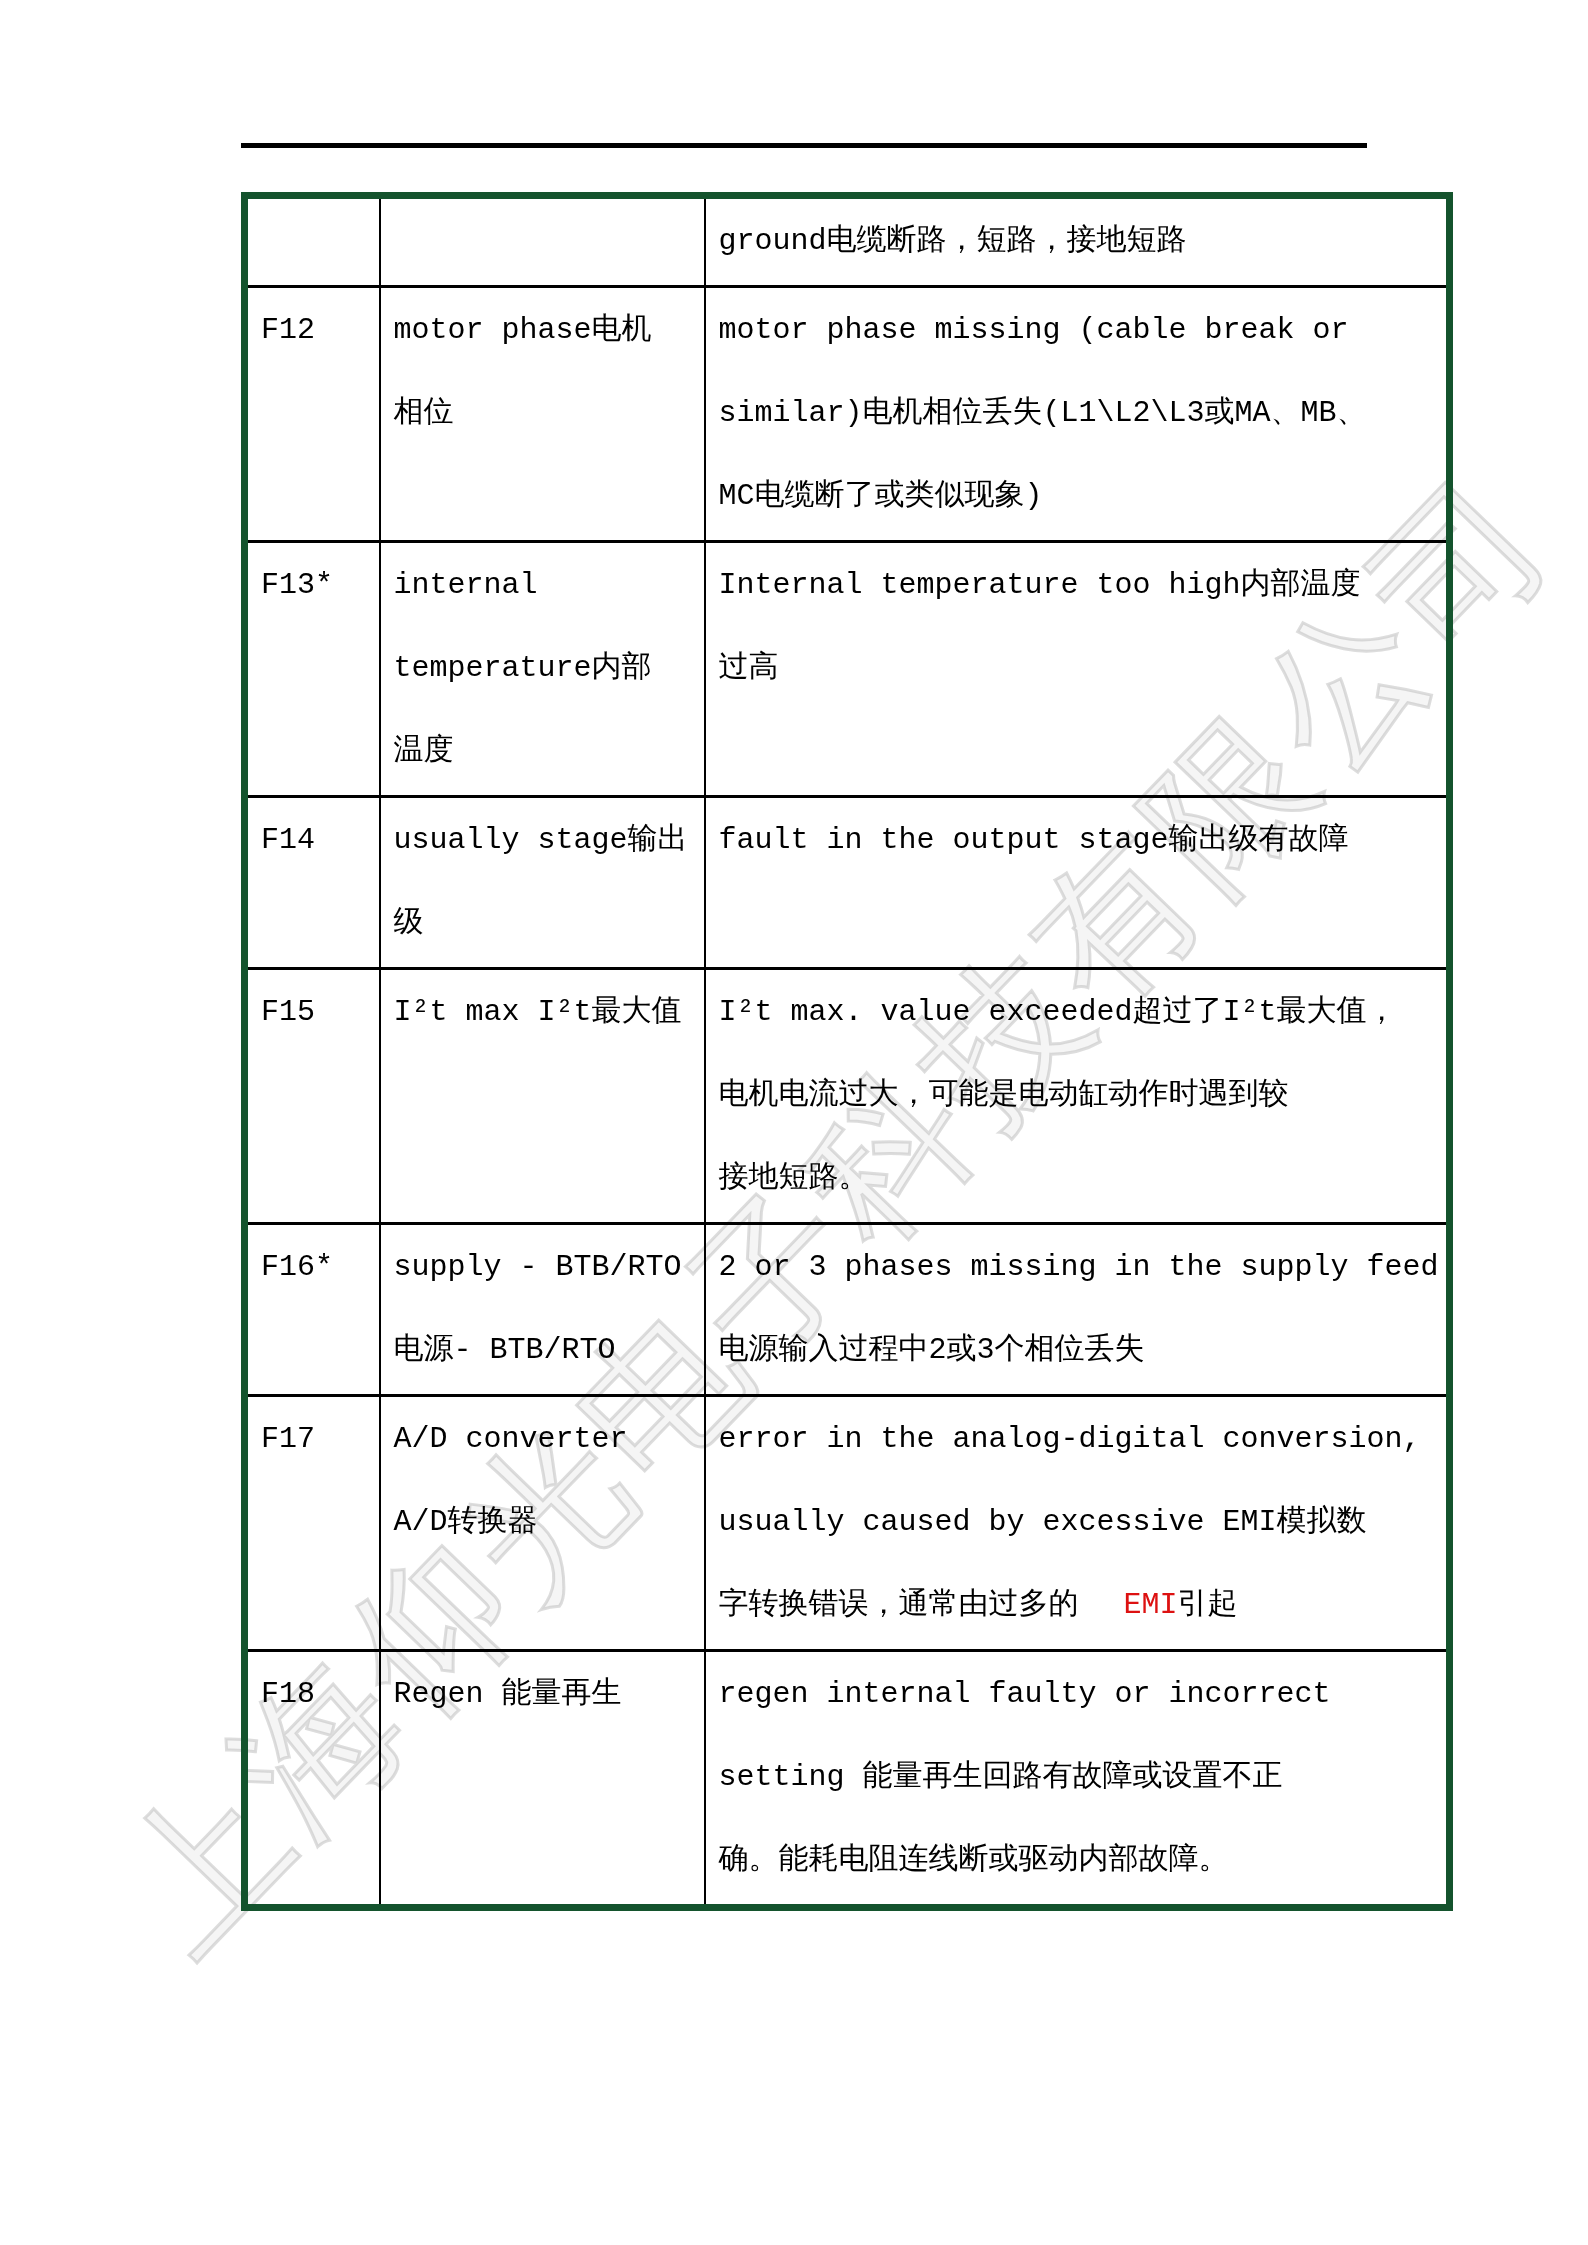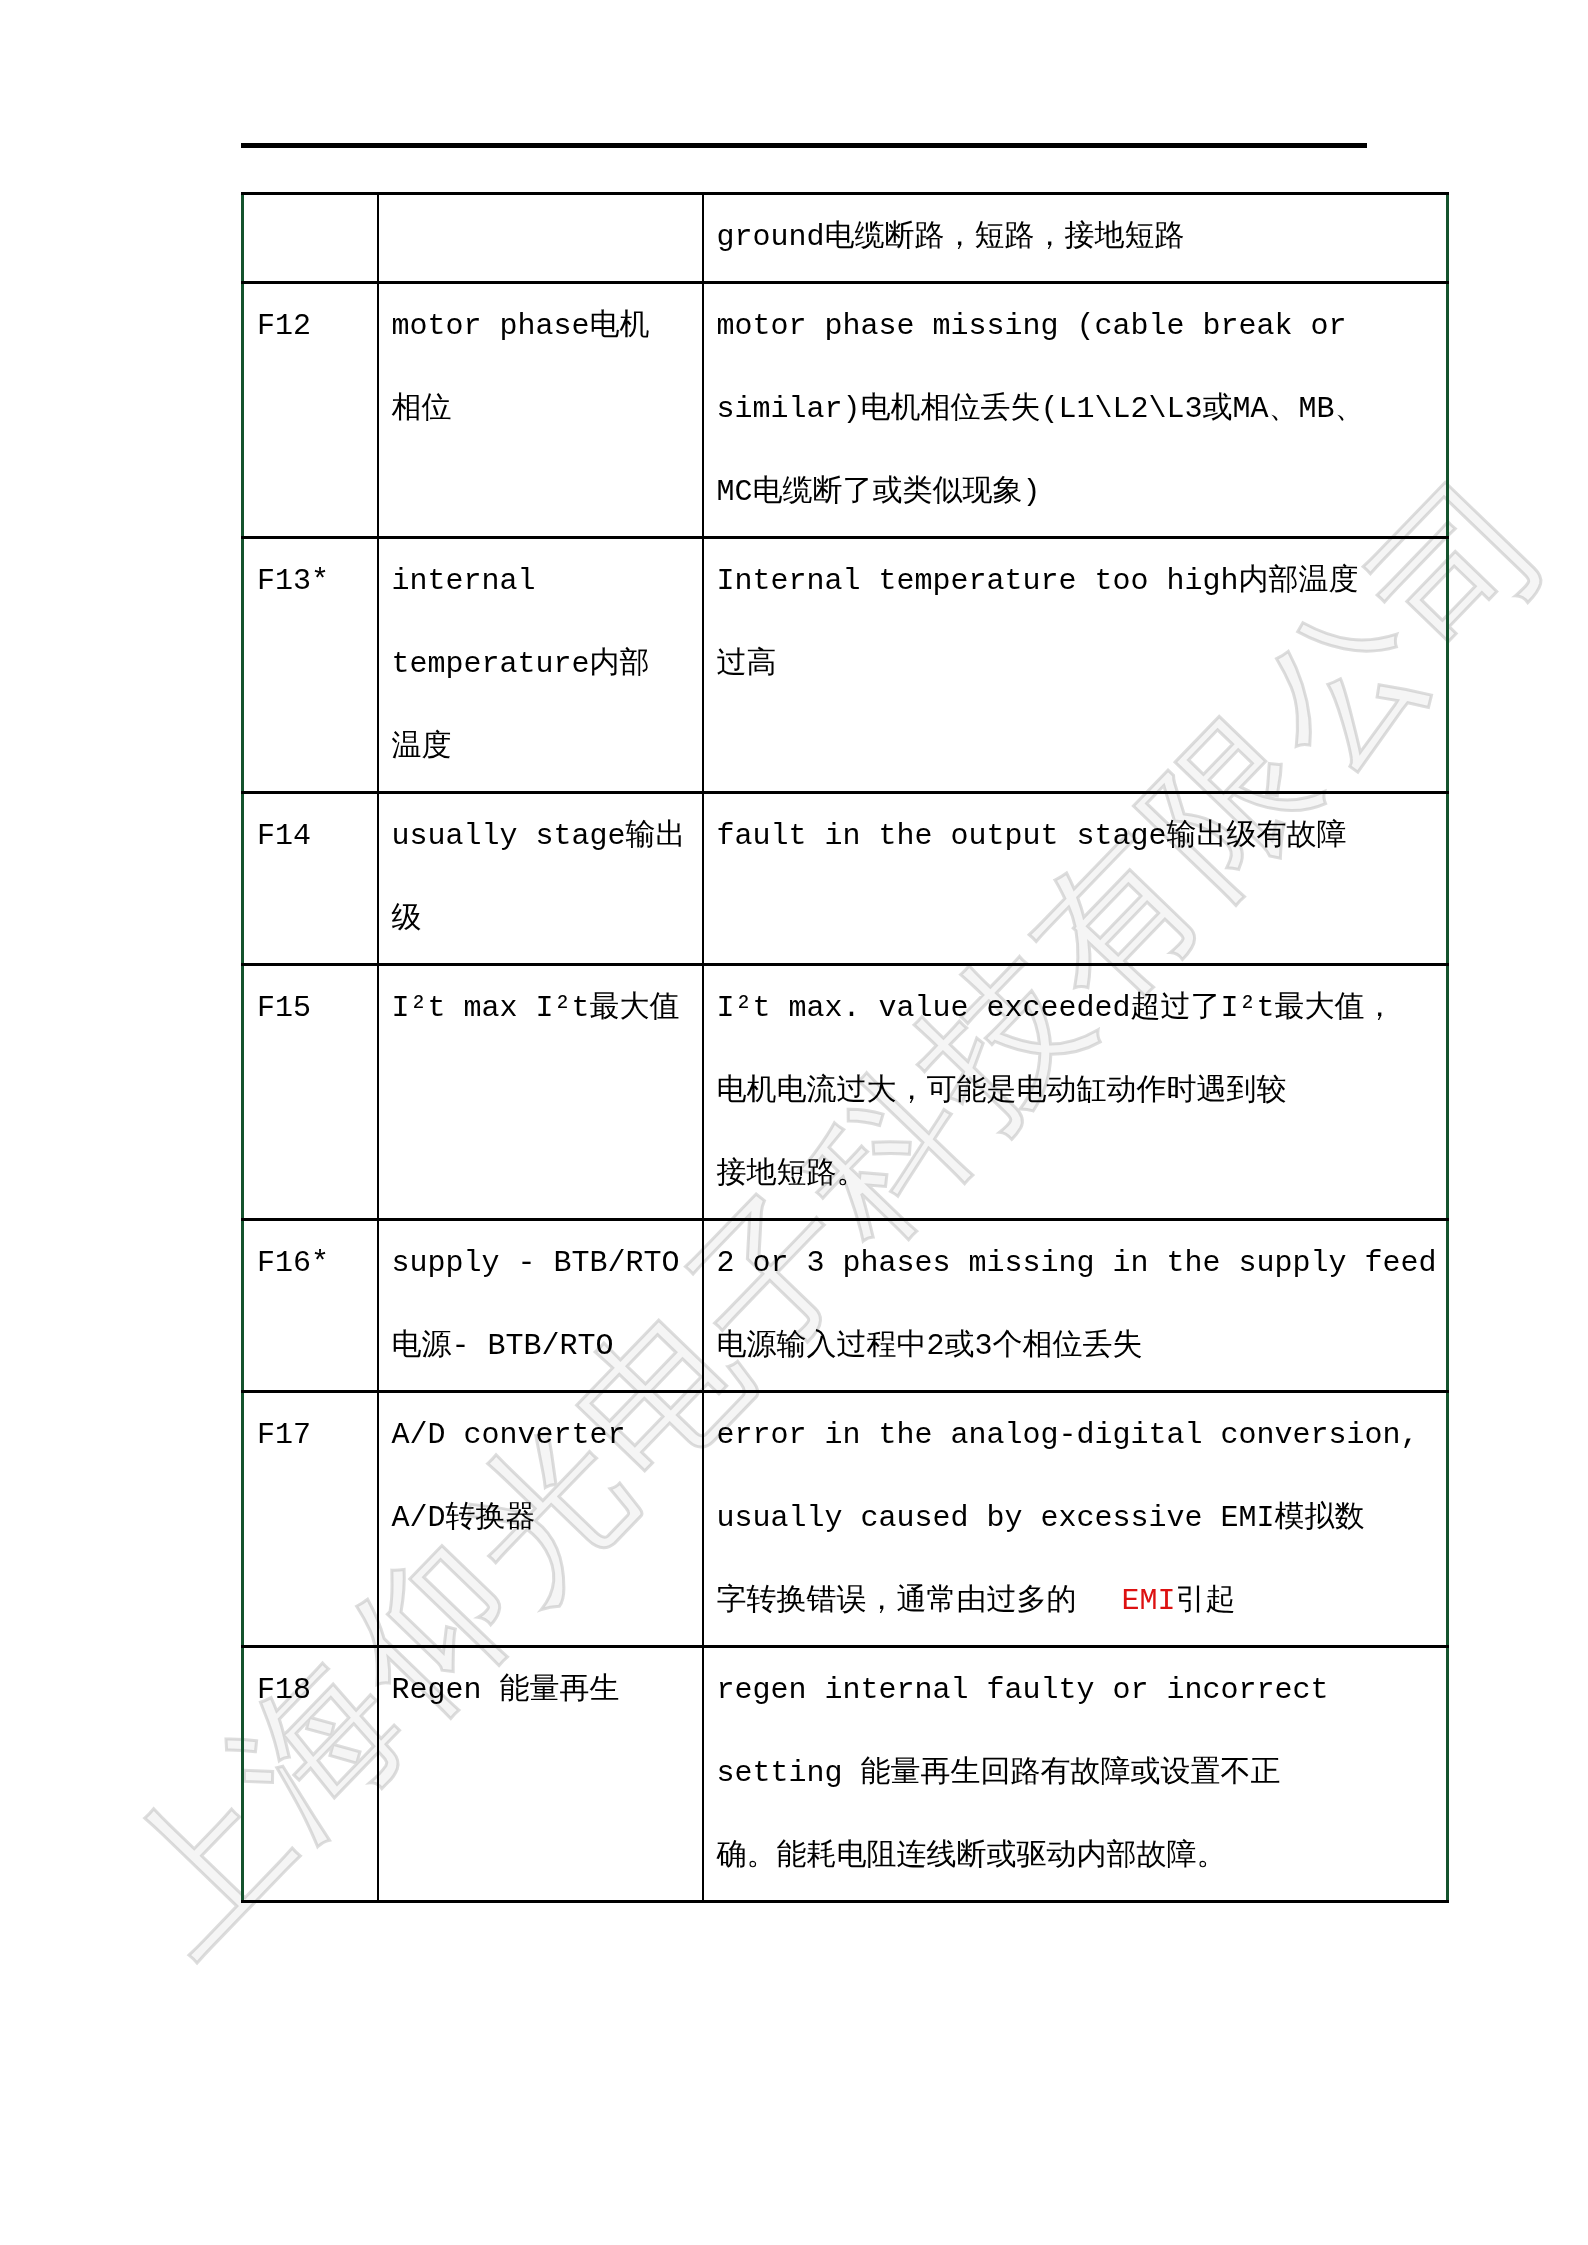--- a/index.html
+++ b/index.html
@@ -22,21 +22,21 @@
     color:rgba(225,225,225,0.35);
     -webkit-text-stroke:3px rgba(180,180,180,0.45);
     z-index:0;pointer-events:none;
     font-family:"DejaVu Sans",sans-serif;
   }
   table.fault-table{
     position:absolute;left:241px;top:192px;z-index:1;
     border-collapse:collapse;table-layout:fixed;
     width:1205px;background:transparent;
   }
-  table.fault-table{border:3px solid #14532d;}
+  table.fault-table{border:7px solid #14532d;}
   table.fault-table td{
     border-left:2px solid #000;border-right:2px solid #000;
     border-top:3px solid #000;border-bottom:3px solid #000;
     vertical-align:top;padding:1px 6px 2px 13px;
     overflow:visible;
   }
   .col-code{width:135px;}
   .col-name{width:325px;}
   .col-desc{width:745px;}
   .line{

